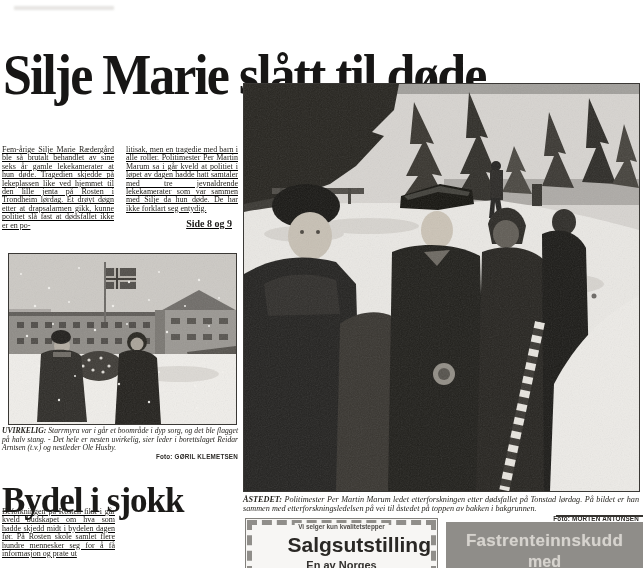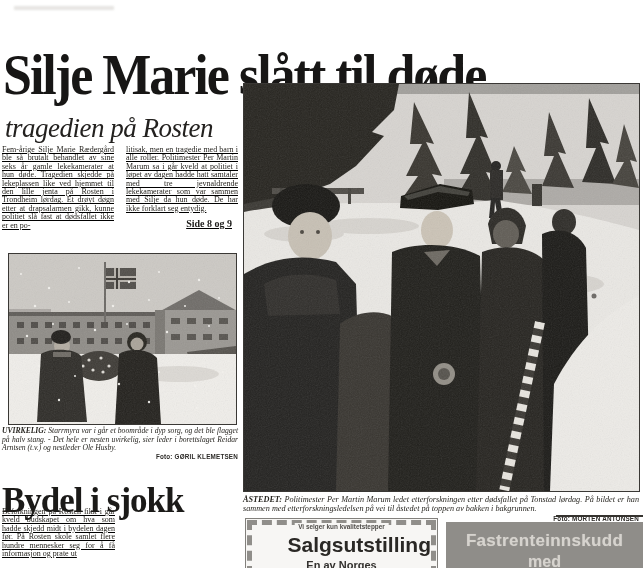--- a/index.html
+++ b/index.html
@@ -58,21 +58,20 @@
 <body>
 
 <div id="page">
 
   <div class="artifact"></div>
 
   <h1 class="headline">Silje Marie slått til døde</h1>
 
   <div class="subhead">
     <br>
-    <span>tragedien på Rosten</span>
   </div>
 
   <div class="cols cols-1">
     <div class="col">Fem-årige Silje Marie Rædergård ble så brutalt behandlet av sine seks år gamle lekekamerater at hun døde. Tragedien skjedde på lekeplassen like ved hjemmet til den lille jenta på Rosten i Trondheim lørdag. Et drøyt døgn etter at drapsalarmen gikk, kunne politiet slå fast at dødsfallet ikke er en po-</div>
     <div class="col">
       <span>litisak, men en tragedie med barn i alle roller. Politimester Per Martin Marum sa i går kveld at politiet i løpet av dagen hadde hatt samtaler med tre jevnaldrende lekekamerater som var sammen med Silje da hun døde. De har ikke forklart seg entydig.</span>
       <span class="pageref">Side 8 og 9</span>
     </div>
   </div>
 

